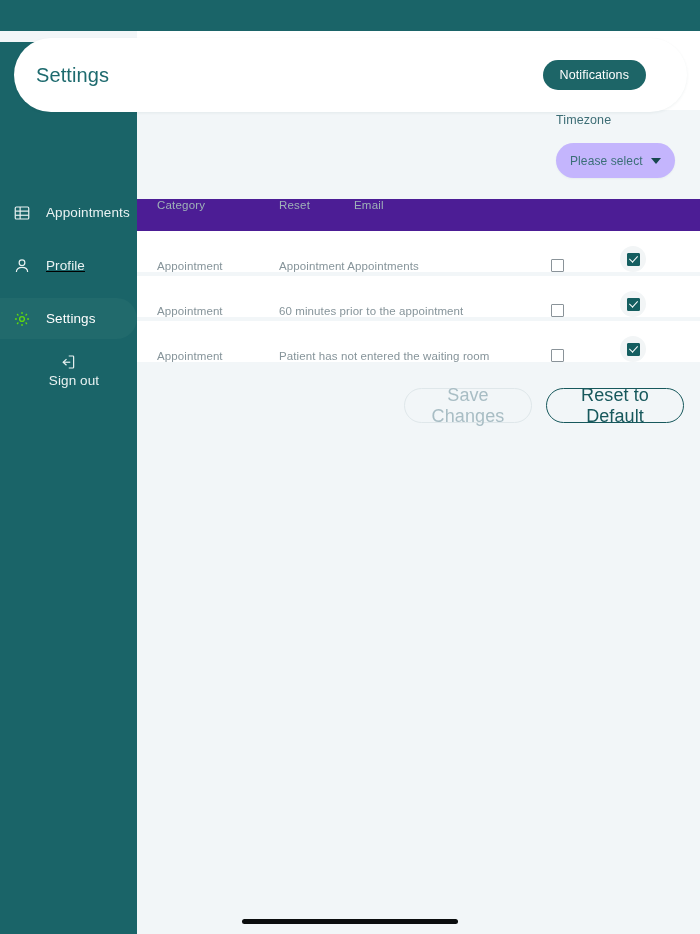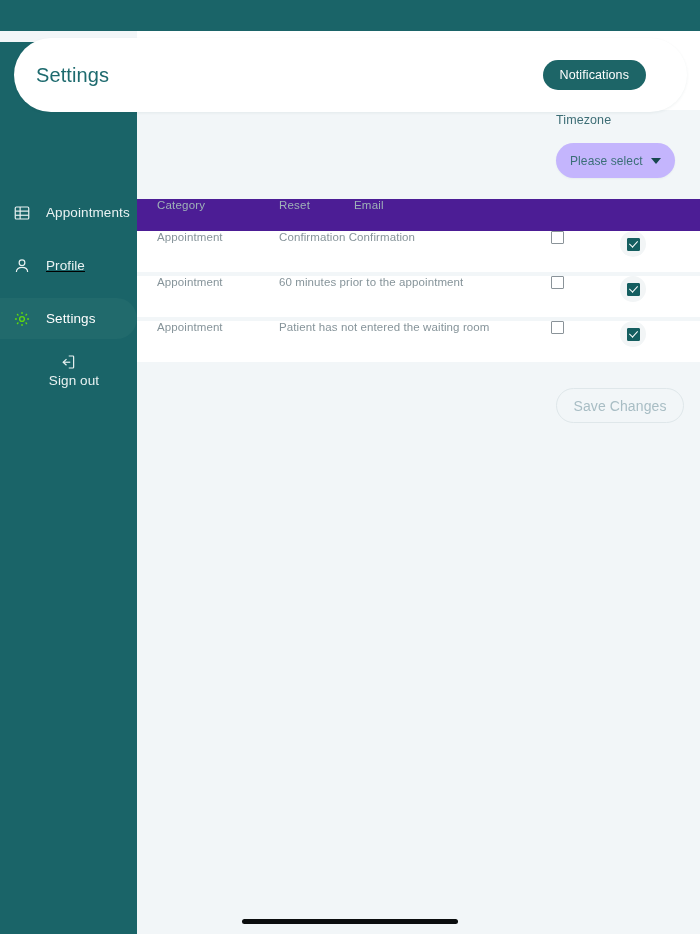--- a/index.html
+++ b/index.html
@@ -187,21 +187,21 @@
     color: #9fb2b8;
     letter-spacing: 0.2px;
   }
   .col-category { width: 122px; flex: 0 0 122px; }
   .col-type     { flex: 1 1 auto; }
   .col-text     { width: 75px; flex: 0 0 75px; text-align: left; }
   .col-email    { width: 74px; flex: 0 0 74px; text-align: left; }
 
   .table-row {
     display: flex;
-    align-items: flex-start;
+    align-items: flex-end;
     height: 45px;
     background: #ffffff;
     padding: 0 0 0 20px;
     box-sizing: border-box;
     border-bottom: 4px solid #f2f6f8;
   }
   .td {
     font-size: 11.5px;
     color: #86949a;
     letter-spacing: 0.1px;
@@ -256,21 +256,21 @@
     width: 563px;
     display: flex;
     justify-content: flex-end;
     padding-right: 16px;
     box-sizing: border-box;
     gap: 14px;
   }
   .btn {
     height: 35px;
     border-radius: 18px;
-    font-size: 14px;
+    font-size: 18px;
     font-family: "Liberation Sans", sans-serif;
     background: transparent;
     cursor: pointer;
     letter-spacing: 0.1px;
     display: flex;
     align-items: center;
     justify-content: center;
   }
   .btn-save {
     width: 128px;
@@ -361,21 +361,21 @@
 
   <section class="table">
     <div class="table-head">
       <div class="th col-category">Category</div>
       <div class="th col-text">Reset</div>
       <div class="th col-email">Email</div>
     </div>
 
     <div class="table-row">
       <div class="td col-category">Appointment</div>
-      <div class="td col-type">Confirmation Confirmation</div>
+      <div class="td col-type">Appointment Appointments</div>
       <div class="col-text cell-check">
         <span class="checkbox"></span>
       </div>
       <div class="col-email cell-check">
         <span class="check-wrap-on">
           <span class="checkbox checked"></span>
         </span>
       </div>
     </div>
 
@@ -401,20 +401,21 @@
       <div class="col-email cell-check">
         <span class="check-wrap-on">
           <span class="checkbox checked"></span>
         </span>
       </div>
     </div>
   </section>
 
   <div class="actions">
     <button class="btn btn-save">Save Changes</button>
+    <button class="btn btn-reset">Reset to Default</button>
   </div>
 </main>
 
 <div class="header-card">
   <div class="page-title">Settings</div>
   <button class="notifications-btn">Notifications</button>
 </div>
 
 <div class="home-indicator"></div>
 

